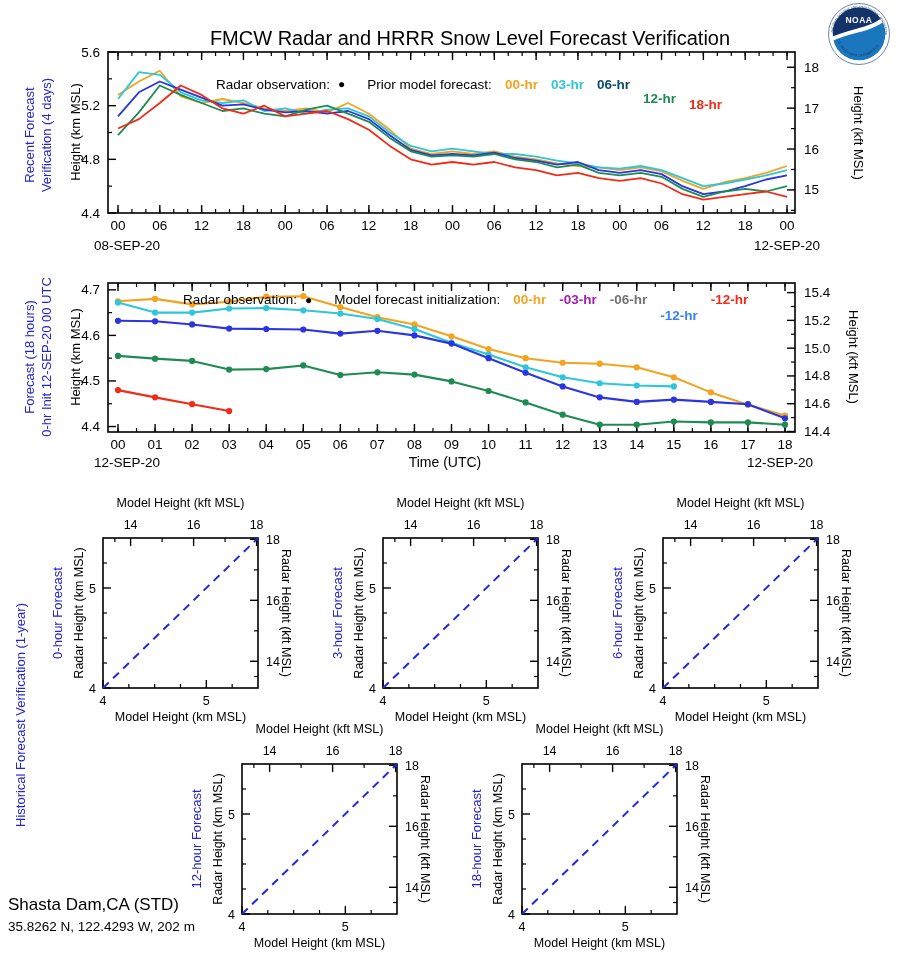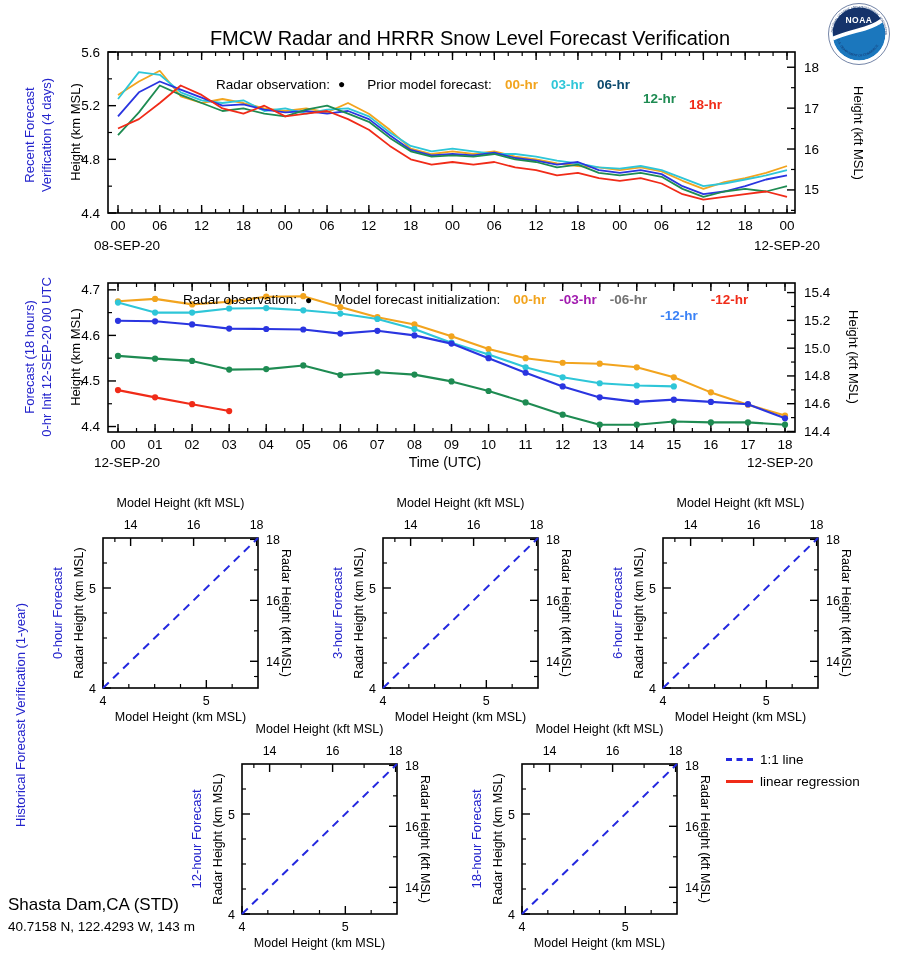--- a/index.html
+++ b/index.html
@@ -696,33 +696,23 @@
     <span class="dot">●</span>
     <span class="gap"></span>
     <span>Model forecast initialization:</span>
     <span class="sl" style="color: rgb(242, 164, 30);">00-hr</span>
     <span class="sl" style="color: #a21caf;">-03-hr</span>
     <span class="sl" style="color: #737373;">-06-hr</span>
     <span class="sl" style="color: #3b82f6; margin-top: 32px;">-12-hr</span>
     <span class="sl" style="color: rgb(240, 43, 24);">-12-hr</span>
   </div>
 
-  <div id="br-legend">
-    <div class="row">
-      <span class="sample dashed" style="color: rgb(35, 40, 223);"></span>
-      <span>1:1 line</span>
-    </div>
-    <div class="row">
-      <span class="sample solid" style="color: rgb(240, 43, 24);"></span>
-      <span>linear regression</span>
-    </div>
-  </div>
 
   <div id="station-name">Shasta Dam,CA (STD)</div>
-  <div id="station-loc">40.7158 N, 122.4293 W, 143 m</div>
+  <div id="station-loc">35.8262 N, 122.4293 W, 202 m</div>
 
 <div style="position:absolute;left:180.5px;top:496px;transform:translateX(-50%);font-size:12.5px;white-space:nowrap;">Model Height (kft MSL)</div>
     <div style="position:absolute;left:180.5px;top:710px;transform:translateX(-50%);font-size:12.5px;white-space:nowrap;">Model Height (km MSL)</div>
     <div class="rot" style="left:79px;top:613px;font-size:12.5px;">Radar Height (km MSL)</div>
     <div class="rotcw" style="left:286px;top:613px;font-size:12.5px;">Radar Height (kft MSL)</div>
     <div class="rot blue" style="left:57px;top:613px;font-size:13px;">0-hour Forecast</div>
     <div style="position:absolute;left:460.5px;top:496px;transform:translateX(-50%);font-size:12.5px;white-space:nowrap;">Model Height (kft MSL)</div>
     <div style="position:absolute;left:460.5px;top:710px;transform:translateX(-50%);font-size:12.5px;white-space:nowrap;">Model Height (km MSL)</div>
     <div class="rot" style="left:359px;top:613px;font-size:12.5px;">Radar Height (km MSL)</div>
     <div class="rotcw" style="left:566px;top:613px;font-size:12.5px;">Radar Height (kft MSL)</div>

